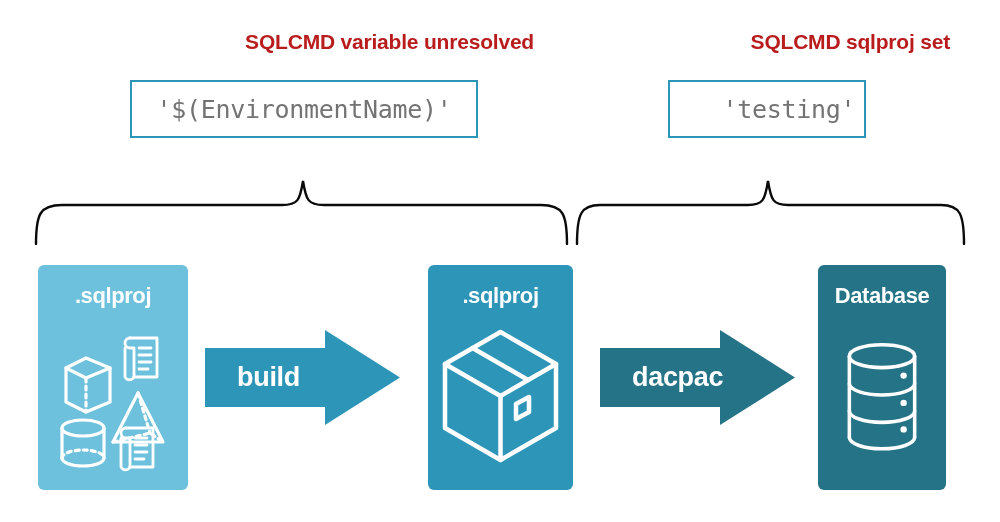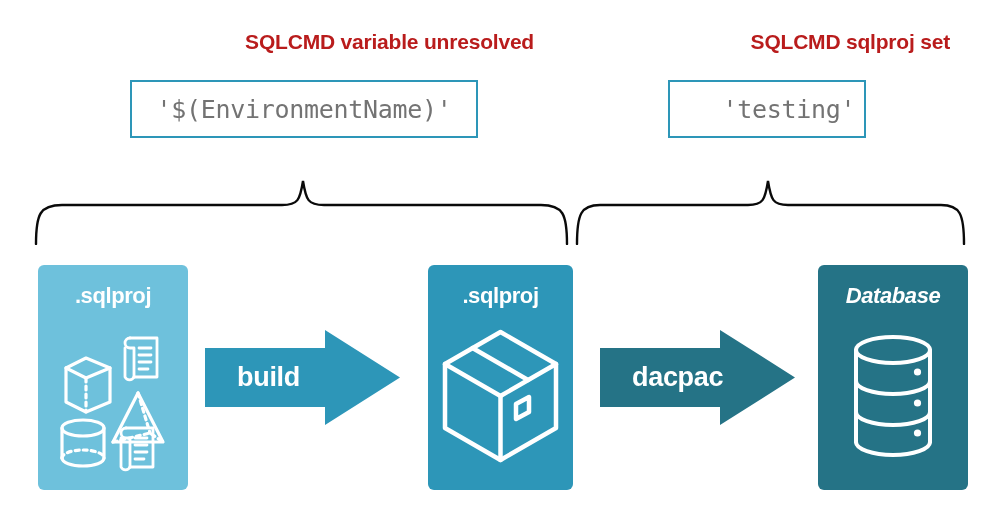--- a/index.html
+++ b/index.html
@@ -62,21 +62,21 @@
 
   
   .stage-card {
     position: absolute;
     top: 265px;
     height: 225px;
     border-radius: 6px;
   }
   #card-sqlproj  { left: 38px;  width: 150px; background: #6EC1DC; }
   #card-dacpac   { left: 428px; width: 145px; background: #2D96B8; }
-  #card-database { left: 818px; width: 150px; background: #257386; font-style: italic; }
+  #card-database { left: 818px; width: 128px; background: #257386; }
 
   .card-label {
     position: absolute;
     top: 18px;
     left: 0;
     width: 100%;
     text-align: center;
     font-family: "Liberation Sans", sans-serif;
     font-weight: bold;
     font-size: 22px;

